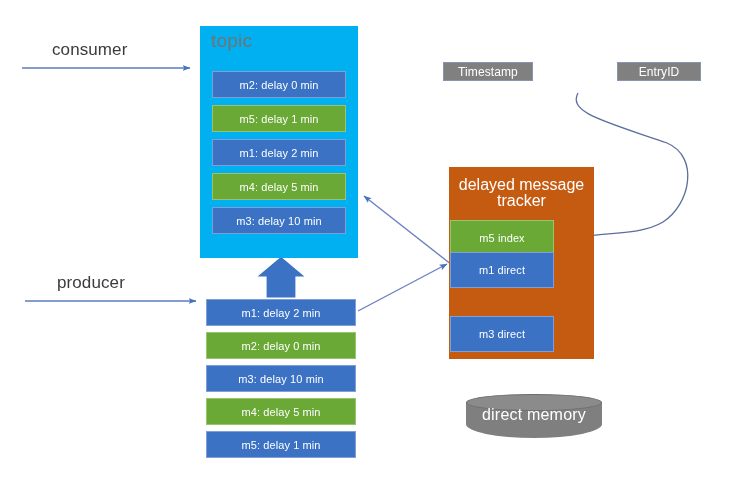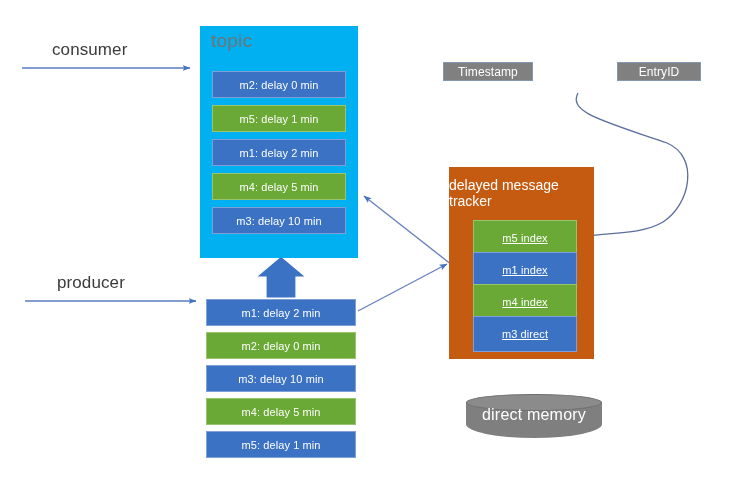--- a/index.html
+++ b/index.html
@@ -90,29 +90,29 @@
     width: 145px;
     height: 192px;
     background: #c55a11;
     box-sizing: border-box;
   }
   .tracker-title {
     position: absolute;
     left: 449px;
     top: 177px;
     width: 145px;
-    font-size: 14px;
+    text-align: center;
+    font-size: 16px;
     color: #ffffff;
     line-height: 16px;
   }
   .index-row {
-    left: 473px;
+    left: 450px;
     width: 104px;
     height: 36px;
-    text-decoration: underline;
   }
 
   
   .hdr-cell {
     position: absolute;
     top: 62px;
     height: 19px;
     background: #808080;
     border: 1px solid #8496b0;
     box-sizing: border-box;
@@ -210,22 +210,21 @@
   <div class="hdr-cell" style="left:443px; width:90px;">Timestamp</div>
   <div class="hdr-cell" style="left:617px; width:84px;">EntryID</div>
 
   <div class="tracker-box"></div>
   <div class="tracker-title">
     <span>delayed message</span><br>
     <span>tracker</span>
   </div>
 
   <div class="msg-row index-row msg-green" style="top:220px;">m5 index</div>
-  <div class="msg-row index-row msg-blue" style="top:252px;">m1 index</div>
-  <div class="msg-row index-row msg-green" style="top:284px;">m4 index</div>
+  <div class="msg-row index-row msg-blue" style="top:252px;">m1 direct</div>
   <div class="msg-row index-row msg-blue" style="top:316px;">m3 direct</div>
 
   <div class="cyl">
     <div class="cyl-body"></div>
     <div class="cyl-top"></div>
     <div class="cyl-label">direct memory</div>
   </div>
 
 </div>
 

